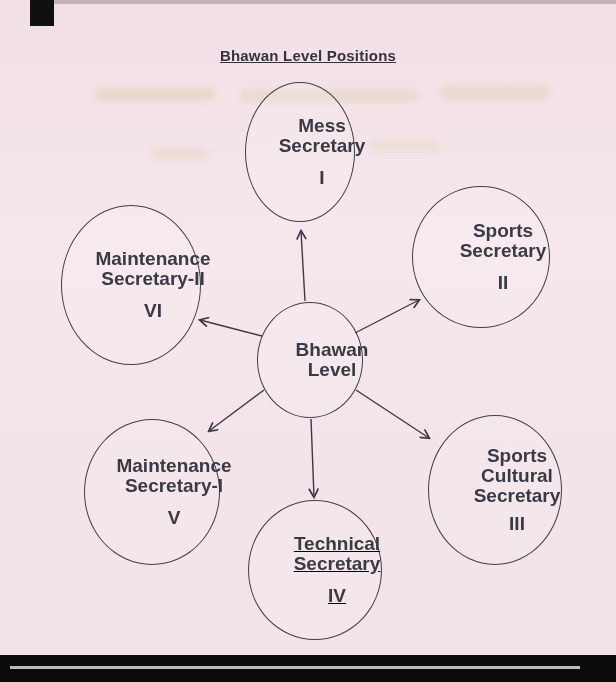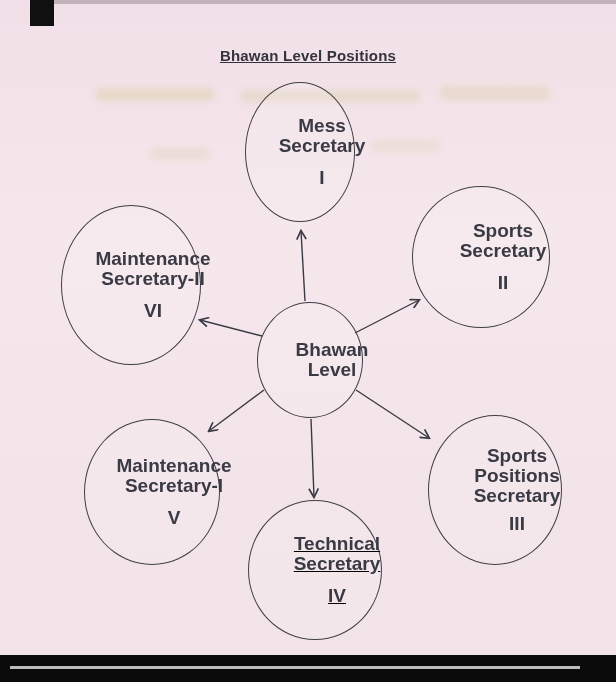--- a/index.html
+++ b/index.html
@@ -118,21 +118,21 @@
   </div>
 
   <div class="node n-sports">
     <div class="nl">Sports</div>
     <div class="nl">Secretary</div>
     <div class="nl num">II</div>
   </div>
 
   <div class="node n-social">
     <div class="nl">Sports</div>
-    <div class="nl">Positions</div>
+    <div class="nl">Cultural</div>
     <div class="nl">Secretary</div>
     <div class="nl num" style="margin-top:8px;">III</div>
   </div>
 
   <div class="node n-technical">
     <div class="nl">Technical</div>
     <div class="nl">Secretary</div>
     <div class="nl num">IV</div>
   </div>
 

